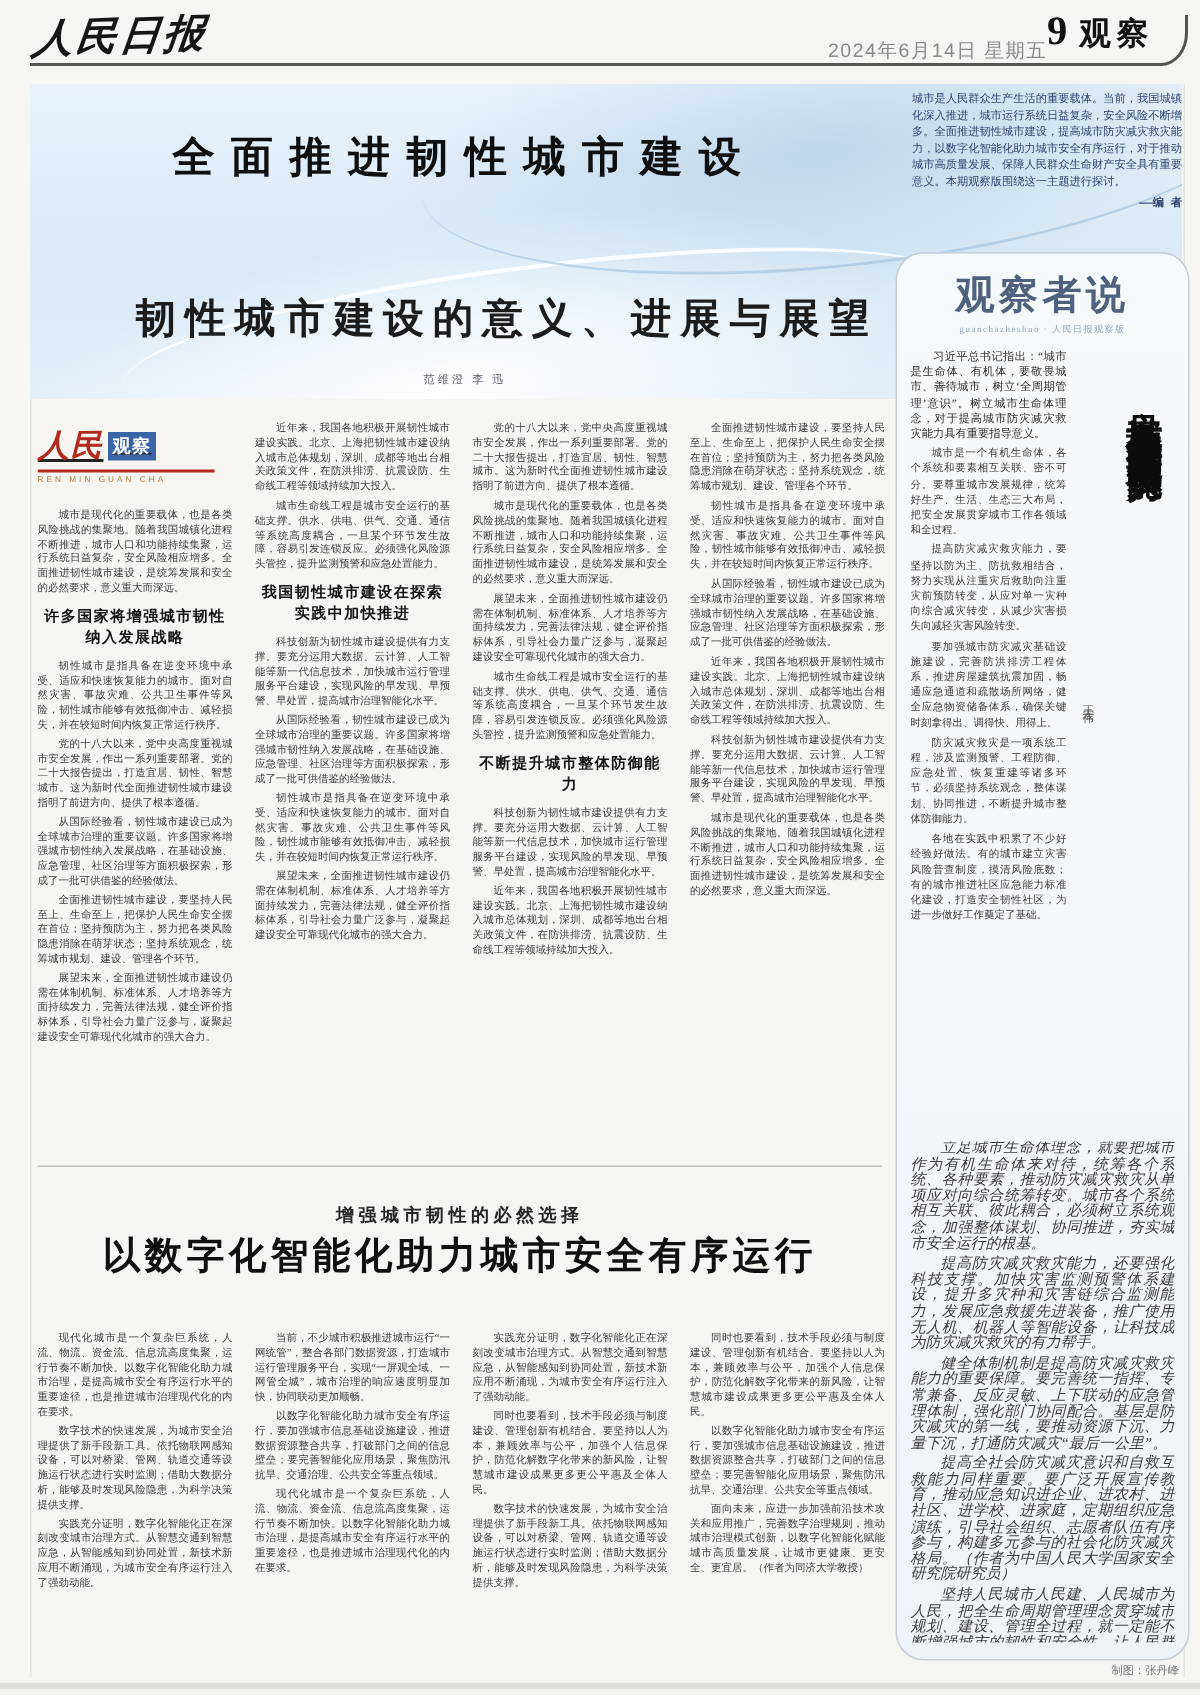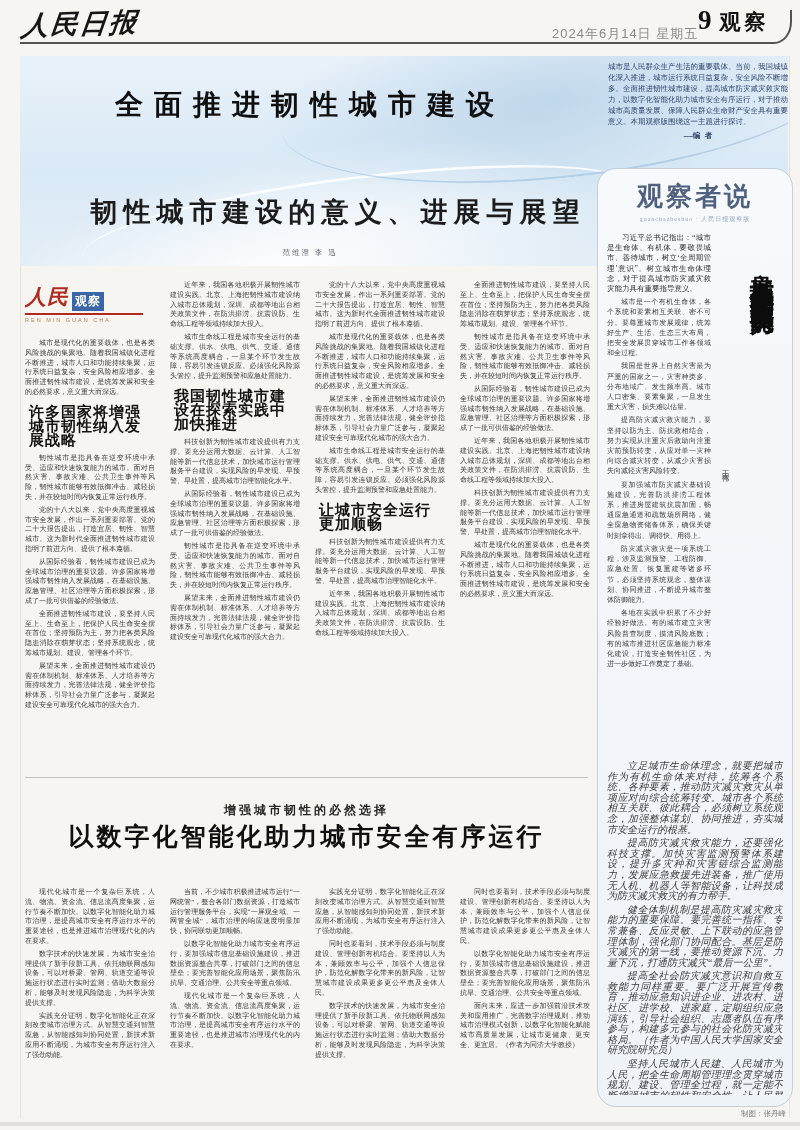--- a/index.html
+++ b/index.html
@@ -38,33 +38,33 @@
   .main-headline{position:absolute;left:8px;top:30px;width:564px;text-align:center;
                  font-family:"Liberation Sans","DejaVu Sans",sans-serif;
                  font-size:28px;font-weight:900;letter-spacing:11px;color:#0f0f0f;}
   .sub-headline{position:absolute;left:0;top:138px;width:580px;text-align:center;
                 font-family:"Liberation Sans","DejaVu Sans",sans-serif;
                 font-size:27px;font-weight:600;letter-spacing:6px;color:#1c1c1c;padding-left:28px;}
   .main-byline{position:absolute;left:0;top:192px;width:580px;text-align:center;
                font-size:7.5px;color:#667;letter-spacing:2px;}
   .editor-note{position:absolute;left:588px;top:6px;width:180px;font-size:7.5px;line-height:11px;
                color:#31456e;text-align:justify;font-family:Liberation Mono, monospace;}
-  .editor-note .sig{display:block;text-align:center;margin-top:3px;font-weight:700;}
+  .editor-note .sig{display:block;text-align:right;margin-top:3px;font-weight:700;}
   
   .cols{overflow:hidden;}
   .col{position:absolute;top:0;width:130px;height:100%;overflow:hidden;}
   .c0{left:0;} .c1{left:145px;} .c2{left:290px;} .c3{left:435px;}
   .para{margin:0 0 3px 0;text-indent:2em;font-size:7px;line-height:9.8px;text-align:justify;color:#3c3c3c;}
   .colhead{margin:7px 4px;font-family:"Liberation Sans","DejaVu Sans",sans-serif;
-           font-size:15px;line-height:14px;font-weight:700;text-align:left;
+           font-size:10px;line-height:14px;font-weight:700;text-align:center;
            letter-spacing:1px;color:#141414;}
   .main-cols{left:25px;top:281px;width:565px;height:492px;}
   
   .pm-logo{width:118px;height:48px;margin:2px 0 8px 0;position:relative;}
-  .pm-row{display:flex;align-items:flex-end;gap:3px;border-bottom:2px solid #b02a1e;padding-bottom:2px;}
+  .pm-row{display:flex;align-items:center;gap:3px;border-bottom:2px solid #b02a1e;padding-bottom:2px;text-decoration:underline;}
   .pm-red{font-size:21px;font-weight:900;font-style:italic;color:#b02a1e;letter-spacing:1px;}
   .pm-blue{font-family:"Liberation Sans","DejaVu Sans",sans-serif;font-size:12px;font-weight:900;
            color:#fff;background:#3a66a8;padding:1px 3px;letter-spacing:1px;}
   .pm-pinyin{font-family:"Liberation Sans","DejaVu Sans",sans-serif;font-size:5.5px;
              letter-spacing:2px;color:#b08050;margin-top:2px;}
   
   .mid-divider{left:25px;top:777px;width:563px;height:1px;background:#c2c0bb;}
   .kicker{left:25px;top:802px;width:563px;text-align:center;
           font-family:"Liberation Sans","DejaVu Sans",sans-serif;
           font-size:12px;font-weight:800;letter-spacing:3px;color:#262626;}
@@ -148,21 +148,21 @@
       <p class="para">科技创新为韧性城市建设提供有力支撑。要充分运用大数据、云计算、人工智能等新一代信息技术，加快城市运行管理服务平台建设，实现风险的早发现、早预警、早处置，提高城市治理智能化水平。</p>
       <p class="para">从国际经验看，韧性城市建设已成为全球城市治理的重要议题。许多国家将增强城市韧性纳入发展战略，在基础设施、应急管理、社区治理等方面积极探索，形成了一批可供借鉴的经验做法。</p>
       <p class="para">韧性城市是指具备在逆变环境中承受、适应和快速恢复能力的城市。面对自然灾害、事故灾难、公共卫生事件等风险，韧性城市能够有效抵御冲击、减轻损失，并在较短时间内恢复正常运行秩序。</p>
       <p class="para">展望未来，全面推进韧性城市建设仍需在体制机制、标准体系、人才培养等方面持续发力，完善法律法规，健全评价指标体系，引导社会力量广泛参与，凝聚起建设安全可靠现代化城市的强大合力。</p>
     </div>
     <div class="col c2">
       <p class="para">党的十八大以来，党中央高度重视城市安全发展，作出一系列重要部署。党的二十大报告提出，打造宜居、韧性、智慧城市。这为新时代全面推进韧性城市建设指明了前进方向、提供了根本遵循。</p>
       <p class="para">城市是现代化的重要载体，也是各类风险挑战的集聚地。随着我国城镇化进程不断推进，城市人口和功能持续集聚，运行系统日益复杂，安全风险相应增多。全面推进韧性城市建设，是统筹发展和安全的必然要求，意义重大而深远。</p>
       <p class="para">展望未来，全面推进韧性城市建设仍需在体制机制、标准体系、人才培养等方面持续发力，完善法律法规，健全评价指标体系，引导社会力量广泛参与，凝聚起建设安全可靠现代化城市的强大合力。</p>
       <p class="para">城市生命线工程是城市安全运行的基础支撑。供水、供电、供气、交通、通信等系统高度耦合，一旦某个环节发生故障，容易引发连锁反应。必须强化风险源头管控，提升监测预警和应急处置能力。</p>
-      <h3 class="colhead">让城市安全运行更加顺畅</h3>
+      <h3 class="colhead">不断提升城市整体防御能力</h3>
       <p class="para">科技创新为韧性城市建设提供有力支撑。要充分运用大数据、云计算、人工智能等新一代信息技术，加快城市运行管理服务平台建设，实现风险的早发现、早预警、早处置，提高城市治理智能化水平。</p>
       <p class="para">近年来，我国各地积极开展韧性城市建设实践。北京、上海把韧性城市建设纳入城市总体规划，深圳、成都等地出台相关政策文件，在防洪排涝、抗震设防、生命线工程等领域持续加大投入。</p>
     </div>
     <div class="col c3">
       <p class="para">全面推进韧性城市建设，要坚持人民至上、生命至上，把保护人民生命安全摆在首位；坚持预防为主，努力把各类风险隐患消除在萌芽状态；坚持系统观念，统筹城市规划、建设、管理各个环节。</p>
       <p class="para">韧性城市是指具备在逆变环境中承受、适应和快速恢复能力的城市。面对自然灾害、事故灾难、公共卫生事件等风险，韧性城市能够有效抵御冲击、减轻损失，并在较短时间内恢复正常运行秩序。</p>
       <p class="para">从国际经验看，韧性城市建设已成为全球城市治理的重要议题。许多国家将增强城市韧性纳入发展战略，在基础设施、应急管理、社区治理等方面积极探索，形成了一批可供借鉴的经验做法。</p>
       <p class="para">近年来，我国各地积极开展韧性城市建设实践。北京、上海把韧性城市建设纳入城市总体规划，深圳、成都等地出台相关政策文件，在防洪排涝、抗震设防、生命线工程等领域持续加大投入。</p>
       <p class="para">科技创新为韧性城市建设提供有力支撑。要充分运用大数据、云计算、人工智能等新一代信息技术，加快城市运行管理服务平台建设，实现风险的早发现、早预警、早处置，提高城市治理智能化水平。</p>
       <p class="para">城市是现代化的重要载体，也是各类风险挑战的集聚地。随着我国城镇化进程不断推进，城市人口和功能持续集聚，运行系统日益复杂，安全风险相应增多。全面推进韧性城市建设，是统筹发展和安全的必然要求，意义重大而深远。</p>
@@ -198,21 +198,20 @@
   </div>
 
   <div class="abs sidebar">
     <div class="sb-logo">
       <div class="sb-title">观察者说</div>
       <div class="sb-caption">guanchazheshuo · 人民日报观察版</div>
     </div>
     <div class="sb-narrow">
       <p class="para lead-para">习近平总书记指出：“城市是生命体、有机体，要敬畏城市、善待城市，树立‘全周期管理’意识”。树立城市生命体理念，对于提高城市防灾减灾救灾能力具有重要指导意义。</p>
       <p class="para">城市是一个有机生命体，各个系统和要素相互关联、密不可分。要尊重城市发展规律，统筹好生产、生活、生态三大布局，把安全发展贯穿城市工作各领域和全过程。</p>
-      <p class="para">我国是世界上自然灾害最为严重的国家之一，灾害种类多、分布地域广、发生频率高。城市人口密集、要素集聚，一旦发生重大灾害，损失难以估量。</p>
       <p class="para">提高防灾减灾救灾能力，要坚持以防为主、防抗救相结合，努力实现从注重灾后救助向注重灾前预防转变，从应对单一灾种向综合减灾转变，从减少灾害损失向减轻灾害风险转变。</p>
       <p class="para">要加强城市防灾减灾基础设施建设，完善防洪排涝工程体系，推进房屋建筑抗震加固，畅通应急通道和疏散场所网络，健全应急物资储备体系，确保关键时刻拿得出、调得快、用得上。</p>
       <p class="para">防灾减灾救灾是一项系统工程，涉及监测预警、工程防御、应急处置、恢复重建等诸多环节，必须坚持系统观念，整体谋划、协同推进，不断提升城市整体防御能力。</p>
       <p class="para">各地在实践中积累了不少好经验好做法。有的城市建立灾害风险普查制度，摸清风险底数；有的城市推进社区应急能力标准化建设，打造安全韧性社区，为进一步做好工作奠定了基础。</p>
     </div>
     <div class="sb-vert-headline">立足城市生命体理念提高防灾减灾救灾能力</div>
     <div class="sb-vert-byline">王宏伟</div>
     <div class="sb-wide">
       <p class="para">立足城市生命体理念，就要把城市作为有机生命体来对待，统筹各个系统、各种要素，推动防灾减灾救灾从单项应对向综合统筹转变。城市各个系统相互关联、彼此耦合，必须树立系统观念，加强整体谋划、协同推进，夯实城市安全运行的根基。</p>
       <p class="para">提高防灾减灾救灾能力，还要强化科技支撑。加快灾害监测预警体系建设，提升多灾种和灾害链综合监测能力，发展应急救援先进装备，推广使用无人机、机器人等智能设备，让科技成为防灾减灾救灾的有力帮手。</p>

